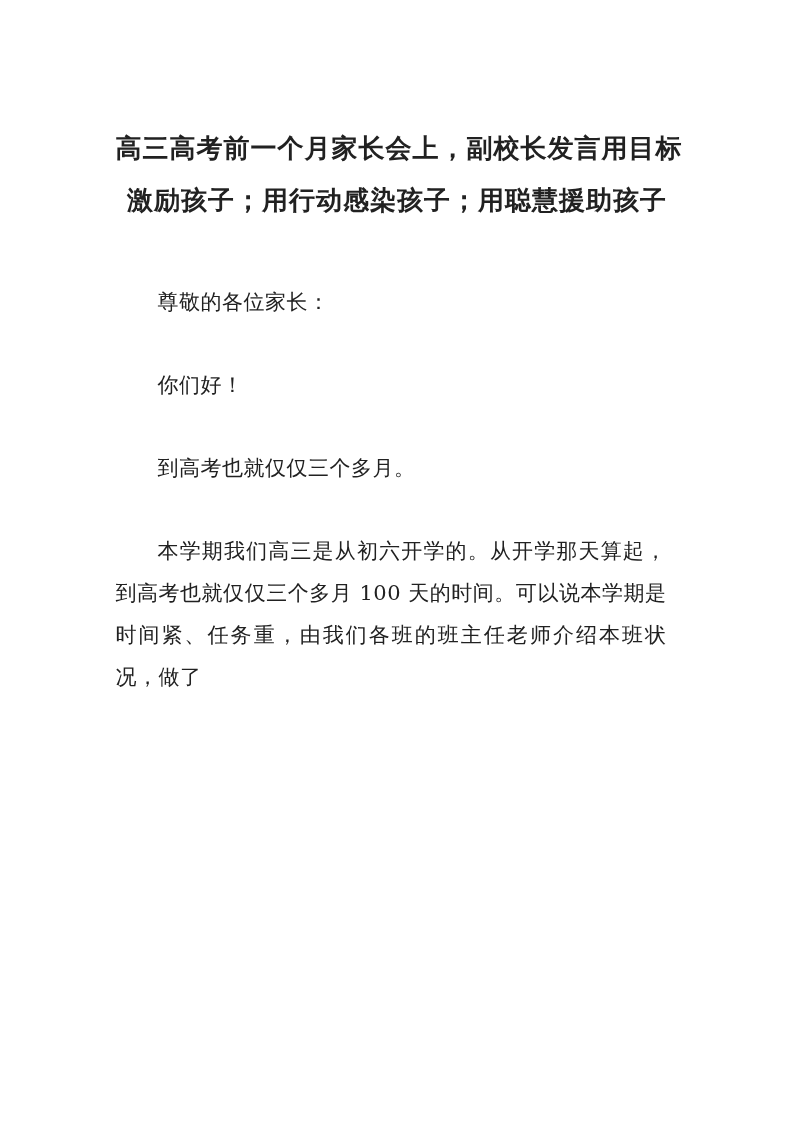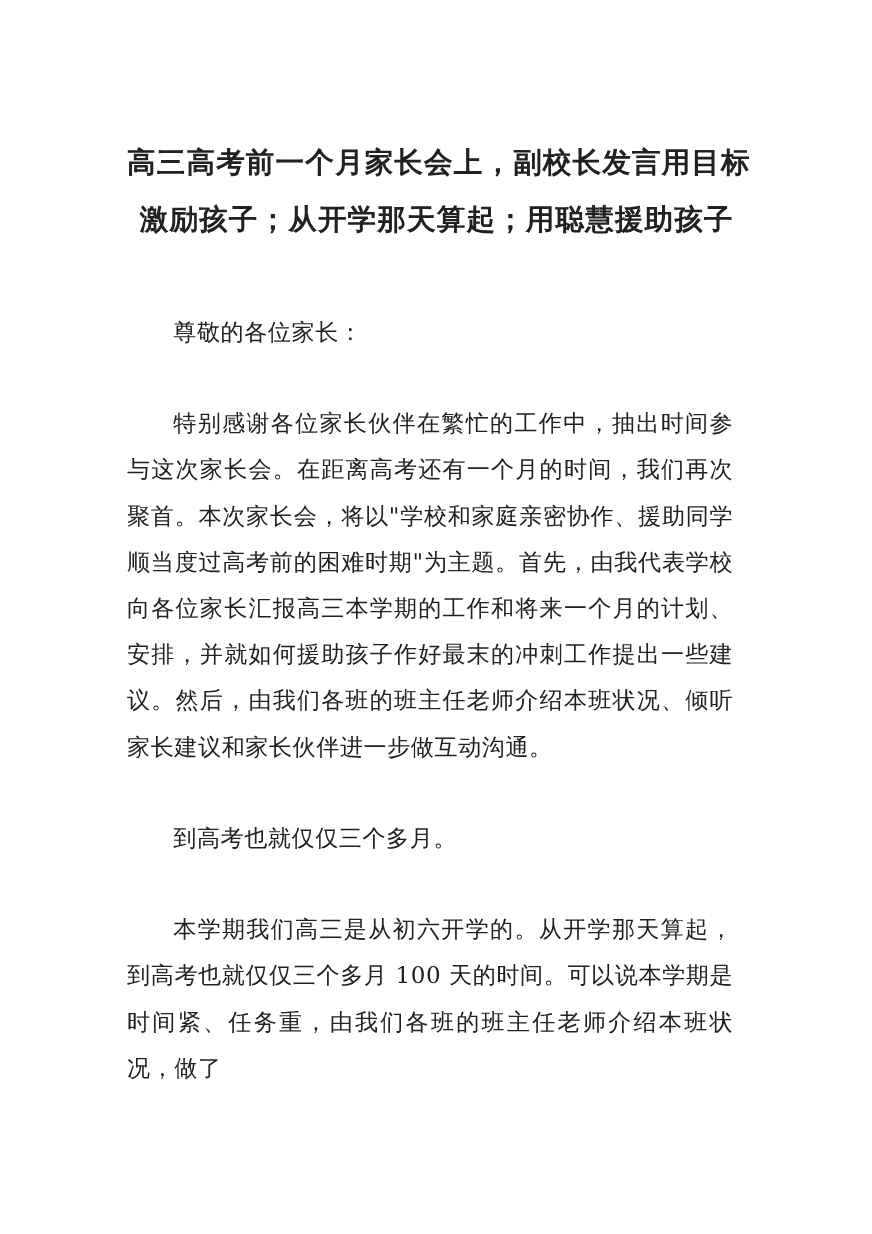--- a/index.html
+++ b/index.html
@@ -45,27 +45,27 @@
     margin-top: 0;
   }
 </style>
 </head>
 <body>
 
 <div class="page">
 
   <h1 class="doc-title">
     <span class="title-line">高三高考前一个月家长会上，副校长发言用目标</span>
-    <span class="title-line">激励孩子；从开学那天算起；用聪慧援助孩子</span>
+    <span class="title-line">激励孩子；用行动感染孩子；用聪慧援助孩子</span>
   </h1>
 
   <div class="doc-body">
     <p>尊敬的各位家长：</p>
 
+    <p>你们好！</p>
 
-    <p>特别感谢各位家长伙伴在繁忙的工作中，抽出时间参与这次家长会。在距离高考还有一个月的时间，我们再次聚首。本次家长会，将以"学校和家庭亲密协作、援助同学顺当度过高考前的困难时期"为主题。首先，由我代表学校向各位家长汇报高三本学期的工作和将来一个月的计划、安排，并就如何援助孩子作好最末的冲刺工作提出一些建议。然后，由我们各班的班主任老师介绍本班状况、倾听家长建议和家长伙伴进一步做互动沟通。</p>
 
     <p>到高考也就仅仅三个多月。</p>
 
     <p>本学期我们高三是从初六开学的。从开学那天算起，到高考也就仅仅三个多月 100 天的时间。可以说本学期是时间紧、任务重，由我们各班的班主任老师介绍本班状况，做了</p>
   </div>
 
 </div>
 
 </body></html>

